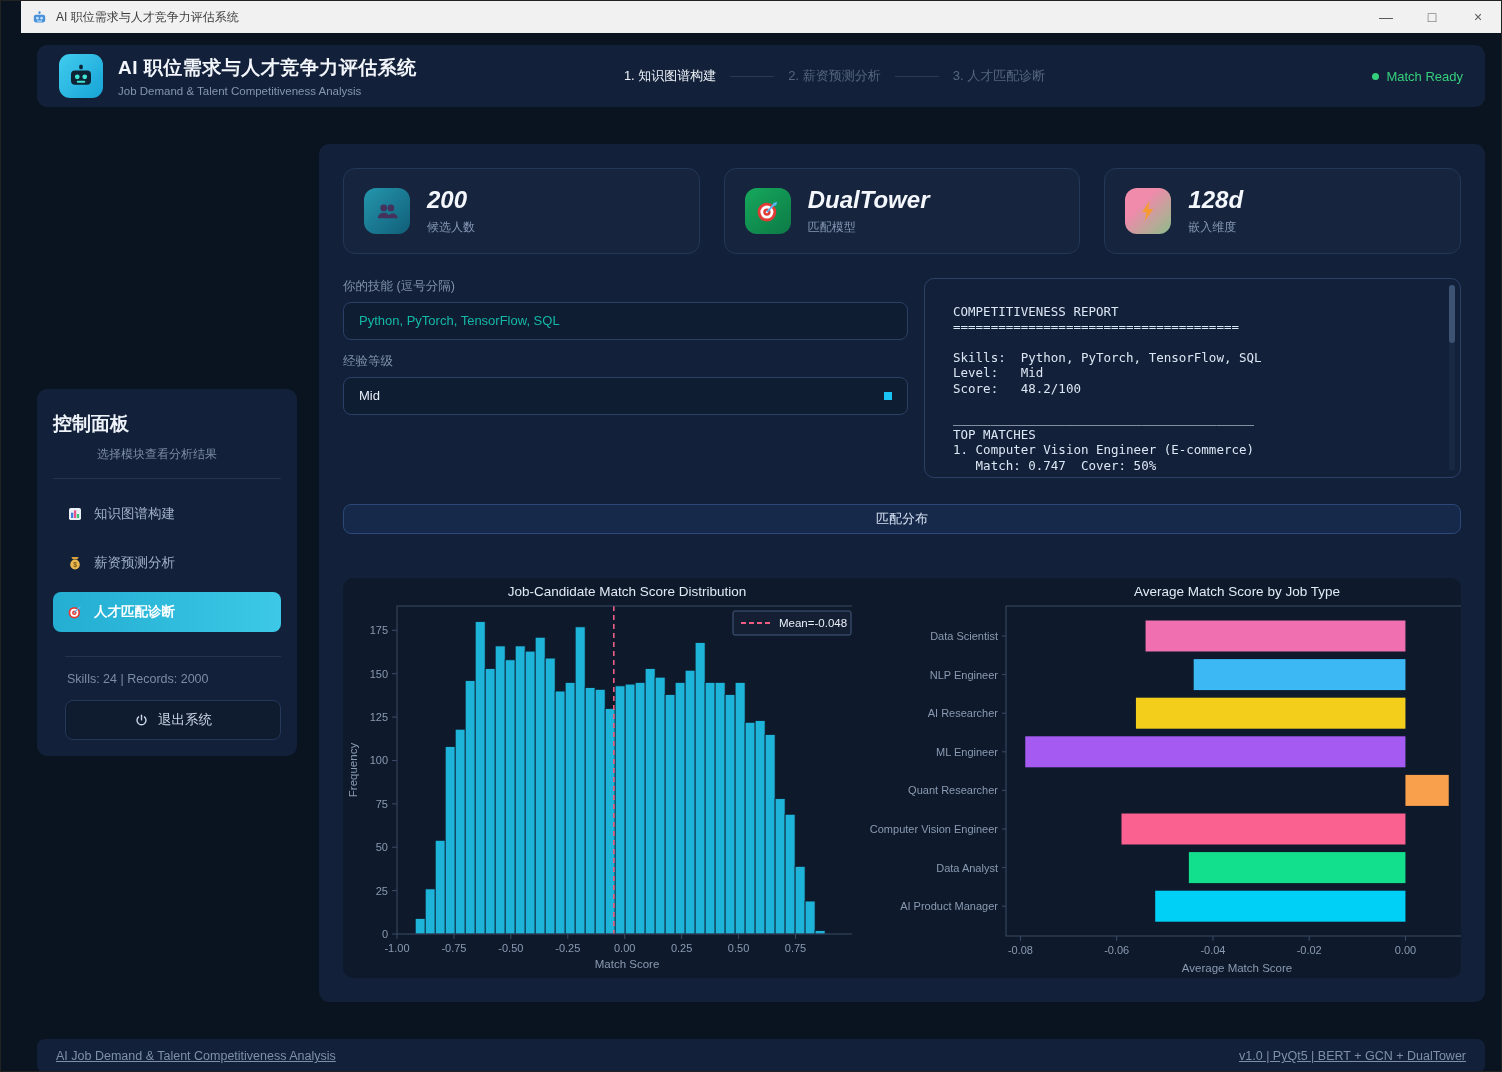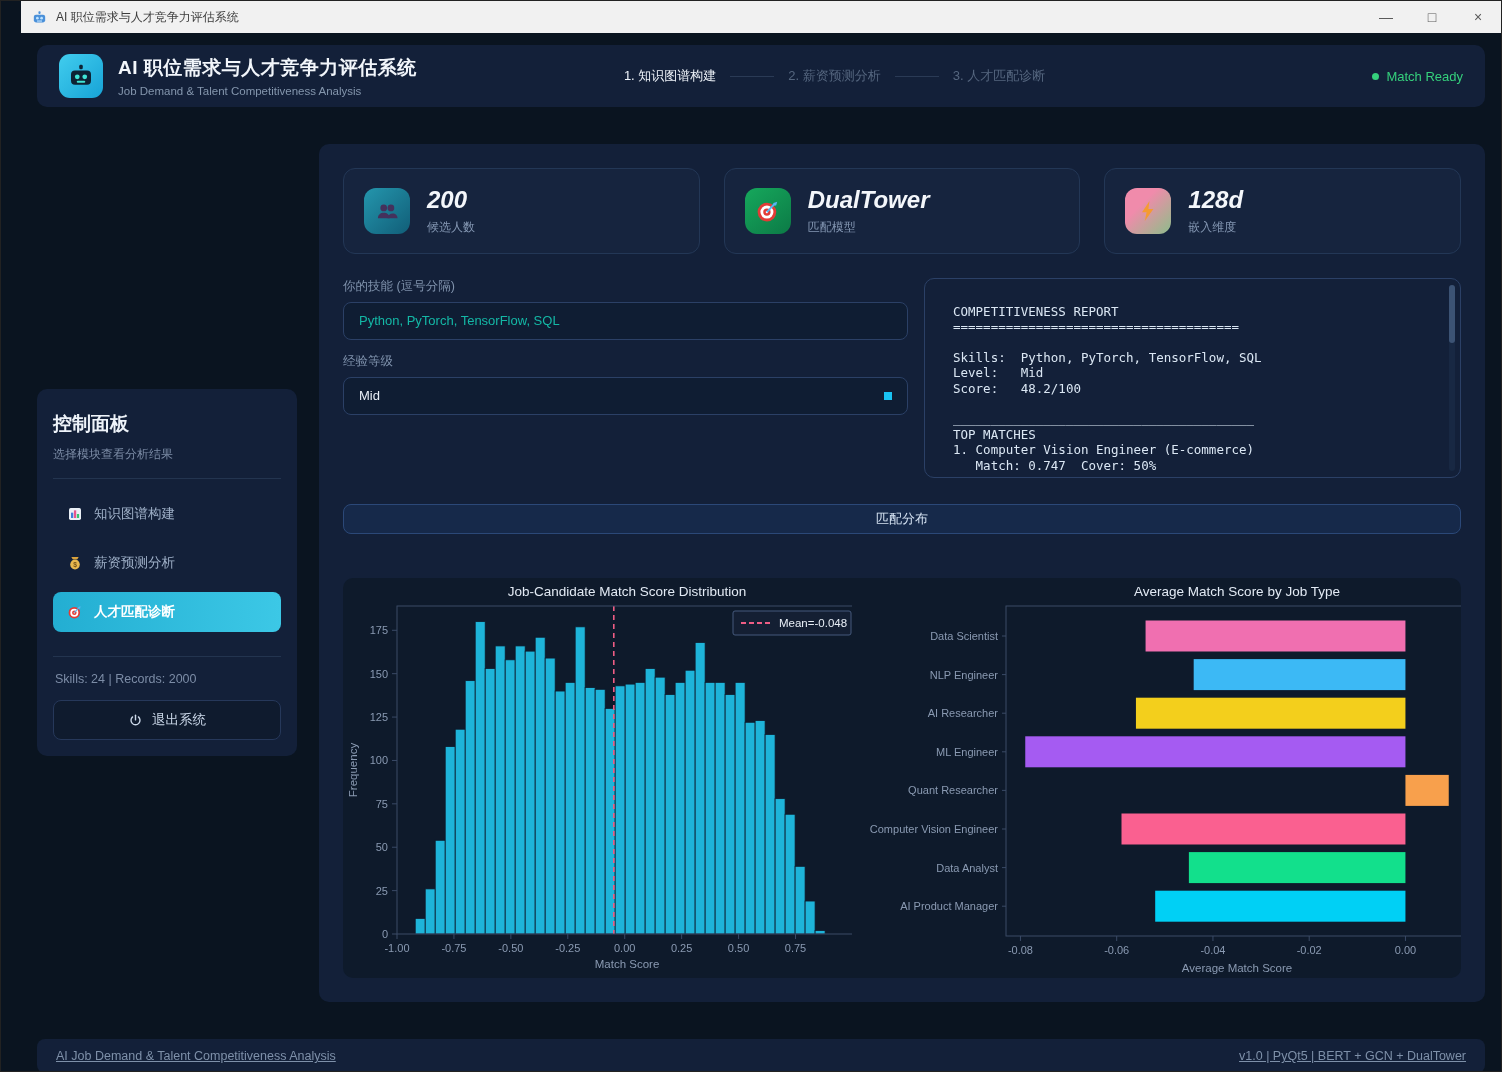--- a/index.html
+++ b/index.html
@@ -24,25 +24,25 @@
   .step.active { color: #eef3f9; }
   .step-line { width: 44px; height: 1px; background: #2a3a55; }
   .status { font-size: 13px; color: #35d07c; display: flex; align-items: center; gap: 7px; white-space: nowrap; }
   .status::before { content: ""; width: 7px; height: 7px; border-radius: 50%; background: #35d07c; }
 
   .row { display: flex; gap: 22px; flex: 1; min-height: 0; align-items: center; }
 
   
   .sidebar { width: 260px; background: #132039; border-radius: 10px; padding: 22px 16px 16px; display: flex; flex-direction: column; flex: none; }
   .sb-title { font-size: 19px; font-weight: bold; color: #eef3f9; }
-  .sb-sub { font-size: 12px; color: #7c8ca6; margin-top: 9px; }
+  .sb-sub { font-size: 12px; color: #7c8ca6; margin-top: 9px; margin-left: 44px; }
   .divider { height: 1px; background: #23344f; margin: 15px 0; }
   .menu-item { height: 40px; border-radius: 8px; display: flex; align-items: center; gap: 11px; padding: 0 14px; color: #9fb0c8; font-size: 13.5px; margin-bottom: 9px; }
   .menu-item.active { background: linear-gradient(90deg,#23aed2,#3cc8e6); color: #ffffff; font-weight: bold; }
-  .sb-bottom { margin-top: auto; }
+  .sb-bottom { margin-top: auto; margin-left: 12px; }
   .sb-stats { font-size: 12.5px; color: #7c8ca6; margin: 13px 2px 14px; }
   .exit-btn { height: 40px; width: 100%; border: 1px solid #26385a; background: #0f1b2e; border-radius: 8px; color: #ccd9ea; font-size: 13.5px; display: flex; align-items: center; justify-content: center; gap: 9px; }
 
   
   .main { flex: 1; background: #132039; border-radius: 10px; padding: 24px; display: flex; flex-direction: column; min-width: 0; }
   .cards { display: flex; gap: 24px; }
   .card { flex: 1; background: #16243e; border: 1px solid #233756; border-radius: 12px; height: 86px; display: flex; align-items: center; padding: 0 20px; gap: 17px; }
   .card-icon { width: 46px; height: 46px; border-radius: 12px; display: flex; align-items: center; justify-content: center; flex: none; }
   .ci-teal  { background: linear-gradient(135deg,#2496ad,#115e78); }
   .ci-green { background: linear-gradient(140deg,#16a85c,#0c7a46); }

